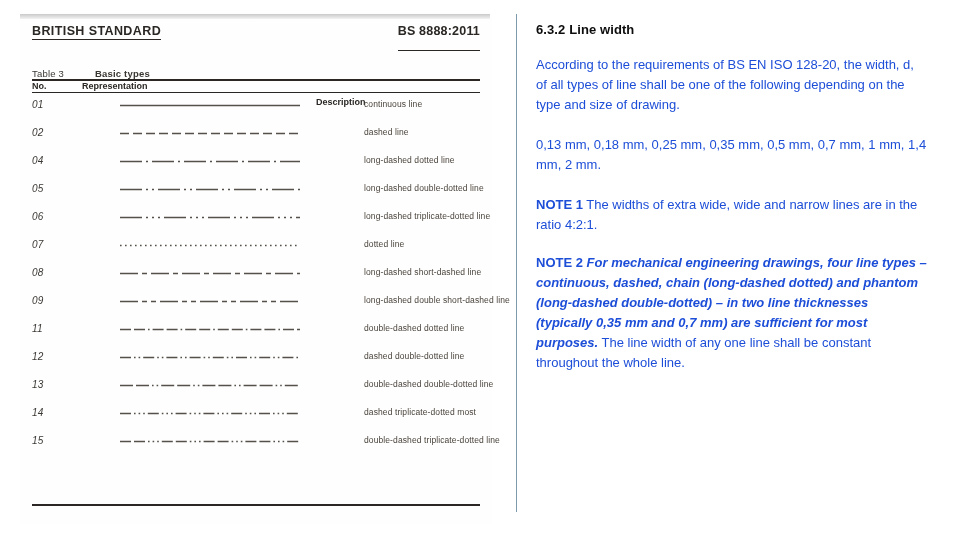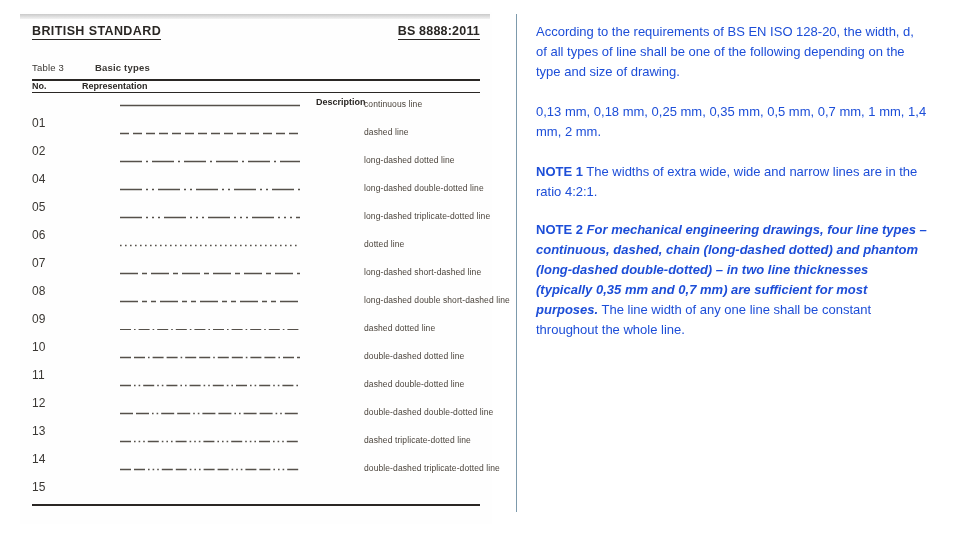--- a/index.html
+++ b/index.html
@@ -59,27 +59,27 @@
   }
   .scan-head .code {
     position: absolute;
     right: 0;
     top: 0;
     font-size: 12.5px;
     font-weight: bold;
     letter-spacing: .2px;
     color: #2a2724;
     border-bottom: 1.6px solid #2a2724;
-    padding-bottom: 1px;
+    padding-bottom: 12px;
   }
 
   .tbl-caption {
     position: absolute;
     left: 12px;
-    top: 50px;
+    top: 56px;
     font-size: 9.5px;
     color: #3a3733;
     letter-spacing: .2px;
   }
   .tbl-caption .cap-no { font-weight: normal; }
   .tbl-caption .cap-txt { font-weight: bold; margin-left: 28px; }
 
   .rule-top {
     position: absolute;
     left: 12px;
@@ -125,24 +125,25 @@
     top: 83px;
     width: 472px;
   }
   .row {
     position: relative;
     height: 28px;
   }
   .row .no {
     position: absolute;
     left: 12px;
-    top: 21px;
-    font-size: 12px;
+    top: 4px;
+    font-size: 10px;
     color: #3a3733;
     letter-spacing: .2px;
+    font-style: italic;
   }
   .row .desc {
     position: absolute;
     left: 296px;
     top: 4px;
     font-size: 8.5px;
     color: #4a433b;
     letter-spacing: .1px;
     white-space: nowrap;
     margin-left: 48px;
@@ -285,29 +286,20 @@
         <div class="row">
           <span class="no">09</span>
           <span class="rep">
             <svg width="180" height="5" viewBox="0 0 180 5">
               <line x1="0" y1="2.5" x2="180" y2="2.5" stroke="#55504a" stroke-width="1.5" stroke-dasharray="18,4,5,4,5,4"></line>
             </svg>
           </span>
           <span class="desc">long-dashed double short-dashed line</span>
         </div>
         <div class="row">
-          <span class="no">10</span>
-          <span class="rep">
-            <svg width="180" height="5" viewBox="0 0 180 5">
-              <line x1="0" y1="2.5" x2="180" y2="2.5" stroke="#55504a" stroke-width="1.2" stroke-dasharray="11,3,1.6,3"></line>
-            </svg>
-          </span>
-          <span class="desc">dashed dotted line</span>
-        </div>
-        <div class="row">
           <span class="no">11</span>
           <span class="rep">
             <svg width="180" height="5" viewBox="0 0 180 5">
               <line x1="0" y1="2.5" x2="180" y2="2.5" stroke="#55504a" stroke-width="1.4" stroke-dasharray="11,3,11,3,1.6,3"></line>
             </svg>
           </span>
           <span class="desc">double-dashed dotted line</span>
         </div>
         <div class="row">
           <span class="no">12</span>
@@ -327,40 +319,41 @@
           </span>
           <span class="desc">double-dashed double-dotted line</span>
         </div>
         <div class="row">
           <span class="no">14</span>
           <span class="rep">
             <svg width="180" height="5" viewBox="0 0 180 5">
               <line x1="0" y1="2.5" x2="180" y2="2.5" stroke="#55504a" stroke-width="1.4" stroke-dasharray="11,3,1.6,3,1.6,3,1.6,3"></line>
             </svg>
           </span>
-          <span class="desc">dashed triplicate-dotted line</span>
+          <span class="desc">dashed triplicate-dotted most</span>
         </div>
         <div class="row">
           <span class="no">15</span>
           <span class="rep">
             <svg width="180" height="5" viewBox="0 0 180 5">
               <line x1="0" y1="2.5" x2="180" y2="2.5" stroke="#55504a" stroke-width="1.4" stroke-dasharray="11,3,11,3,1.6,3,1.6,3,1.6,3"></line>
             </svg>
           </span>
           <span class="desc">double-dashed triplicate-dotted line</span>
         </div>
       </div>
 
     <div class="rule-bot"></div>
   </div>
 
   <div id="divider" style="background: rgb(125, 154, 172);"></div>
 
   <div id="body-col">
 
+    <div class="sec-head">6.3.2 Line width</div>
 
     <p class="para">According to the requirements of BS EN ISO 128-20, the width, d, of all types of line shall be one of the following depending on the type and size of drawing.</p>
 
     <p class="para">0,13 mm, 0,18 mm, 0,25 mm, 0,35 mm, 0,5 mm, 0,7 mm, 1 mm, 1,4 mm, 2 mm.</p>
 
     <p class="para tight"><b>NOTE 1</b><span> The widths of extra wide, wide and narrow lines are in the ratio 4:2:1.</span></p>
 
     <p class="para"><b>NOTE 2</b><span class="bi"> For mechanical engineering drawings, four line types – continuous, dashed, chain (long-dashed dotted) and phantom (long-dashed double-dotted) – in two line thicknesses (typically 0,35 mm and 0,7 mm) are sufficient for most purposes.</span><span> The line width of any one line shall be constant throughout the whole line.</span></p>
 
   </div>

